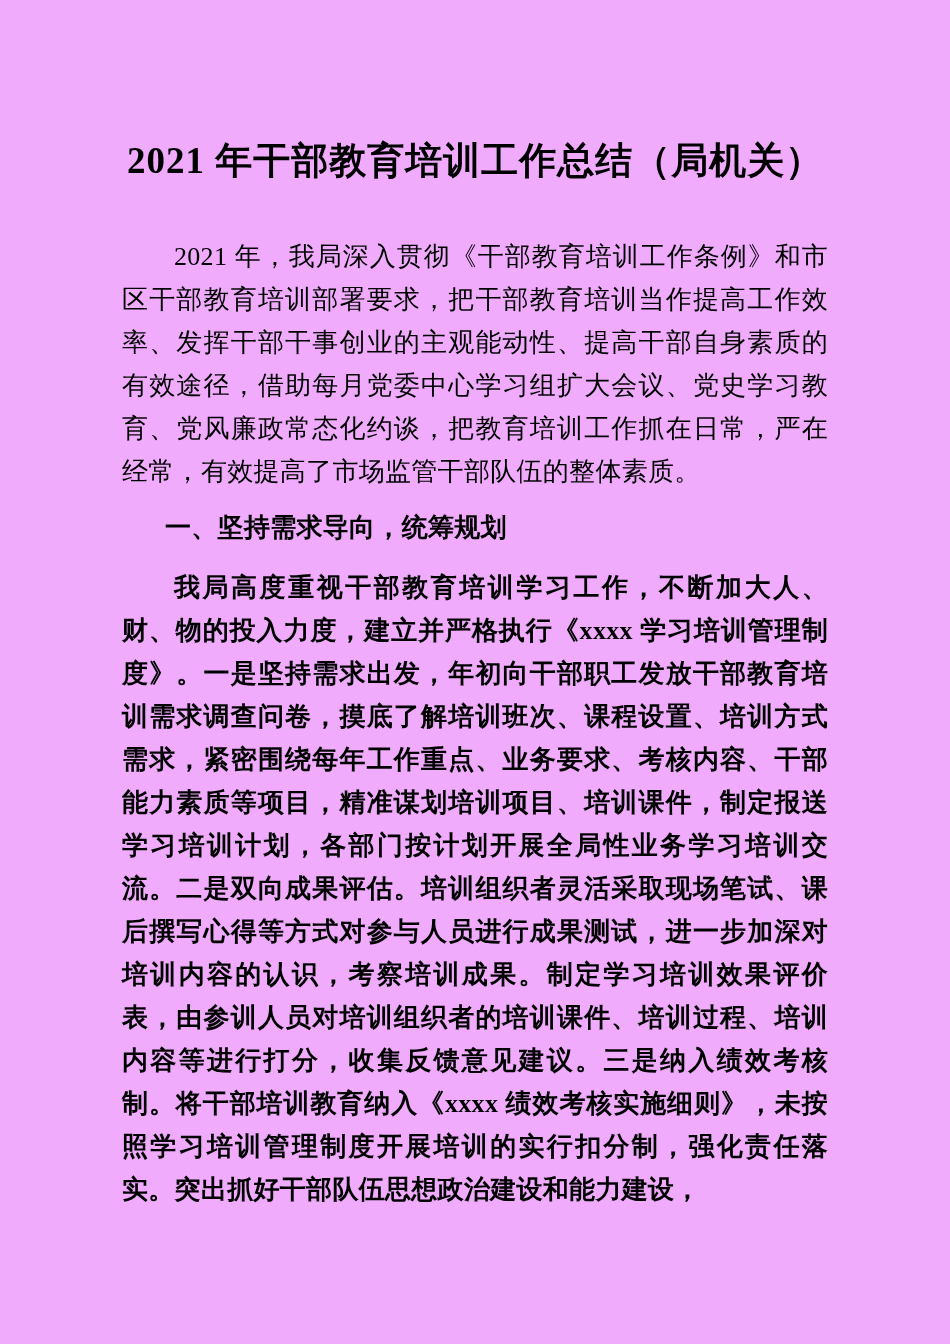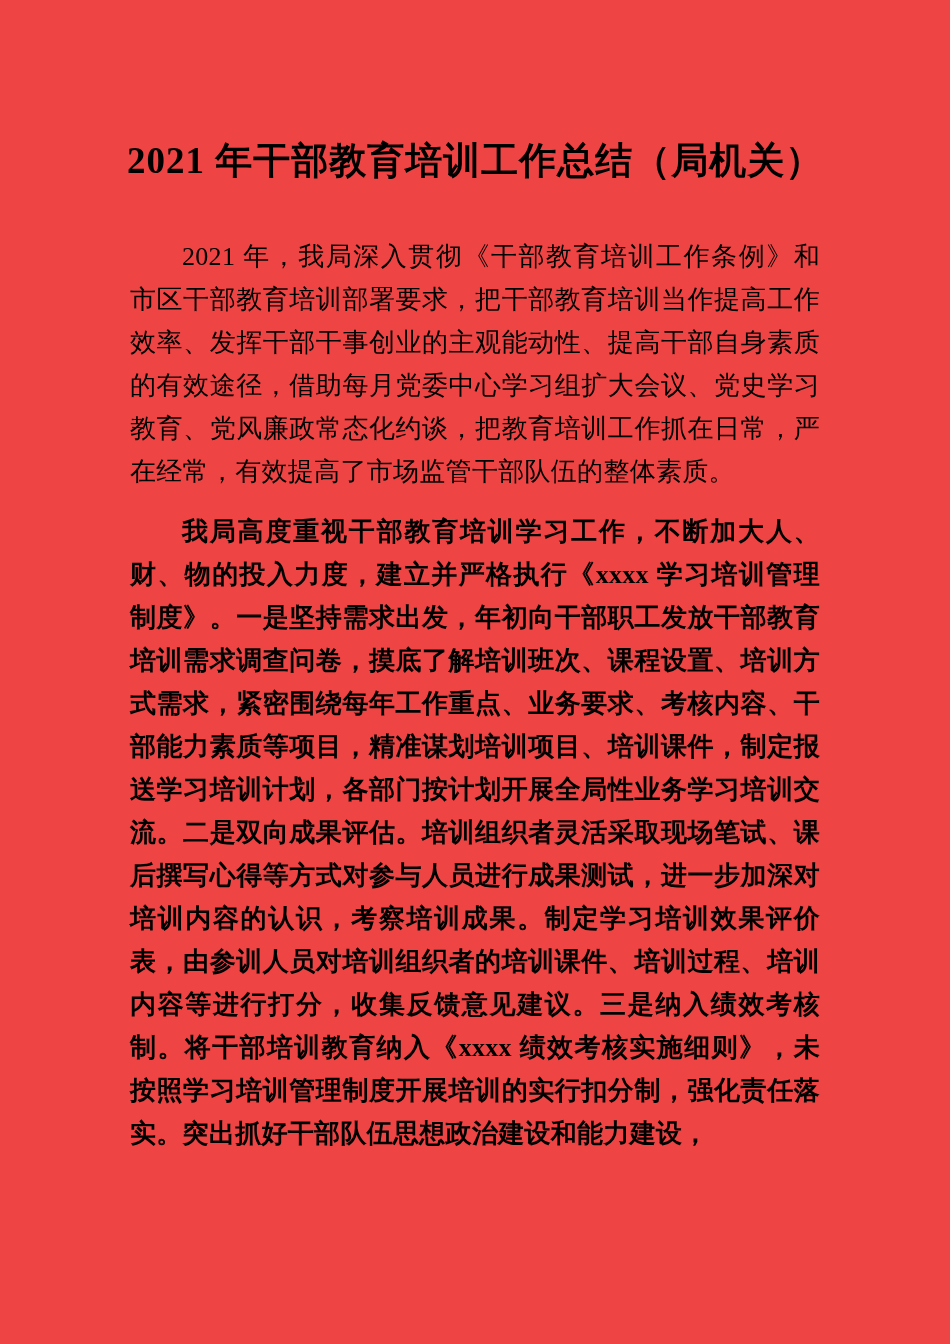--- a/index.html
+++ b/index.html
@@ -4,40 +4,40 @@
 <style>
   html, body {
     margin: 0;
     padding: 0;
     background: #ffffff;
   }
   .page {
     position: relative;
     width: 950px;
     height: 1344px;
-    background: #ef4444;
+    background: #f0abfc;
     overflow: hidden;
     margin: 0 auto;
     color: #000000;
   }
   .content {
     padding: 0 113px 0 113px;
   }
   .doc-title {
     margin: 130px 0 0 0;
     font-family: "Liberation Serif", serif;
     font-weight: bold;
     font-size: 37px;
     line-height: 62px;
     text-align: center;
     letter-spacing: 1px;
     color: #000000;
   }
   .para {
-    margin: 17px;
+    margin: 9px;
     font-family: "Liberation Serif", serif;
     font-size: 26px;
     line-height: 43px;
     text-align: justify;
     text-justify: inter-ideograph;
     text-indent: 2em;
     letter-spacing: 0.3px;
     color: #000000;
   }
   .para.intro {
@@ -60,16 +60,17 @@
 </style>
 </head>
 <body>
 
 <div class="page">
   <div class="content">
     <h1 class="doc-title">2021 年干部教育培训工作总结（局机关）</h1>
 
     <p class="para intro">2021 年，我局深入贯彻《干部教育培训工作条例》和市区干部教育培训部署要求，把干部教育培训当作提高工作效率、发挥干部干事创业的主观能动性、提高干部自身素质的有效途径，借助每月党委中心学习组扩大会议、党史学习教育、党风廉政常态化约谈，把教育培训工作抓在日常，严在经常，有效提高了市场监管干部队伍的整体素质。</p>
 
+    <h2 class="section-heading">一、坚持需求导向，统筹规划</h2>
 
     <p class="para section-body">我局高度重视干部教育培训学习工作，不断加大人、财、物的投入力度，建立并严格执行《xxxx 学习培训管理制度》。一是坚持需求出发，年初向干部职工发放干部教育培训需求调查问卷，摸底了解培训班次、课程设置、培训方式需求，紧密围绕每年工作重点、业务要求、考核内容、干部能力素质等项目，精准谋划培训项目、培训课件，制定报送学习培训计划，各部门按计划开展全局性业务学习培训交流。二是双向成果评估。培训组织者灵活采取现场笔试、课后撰写心得等方式对参与人员进行成果测试，进一步加深对培训内容的认识，考察培训成果。制定学习培训效果评价表，由参训人员对培训组织者的培训课件、培训过程、培训内容等进行打分，收集反馈意见建议。三是纳入绩效考核制。将干部培训教育纳入《xxxx 绩效考核实施细则》，未按照学习培训管理制度开展培训的实行扣分制，强化责任落实。突出抓好干部队伍思想政治建设和能力建设，</p>
   </div>
 </div>
 
 </body></html>

